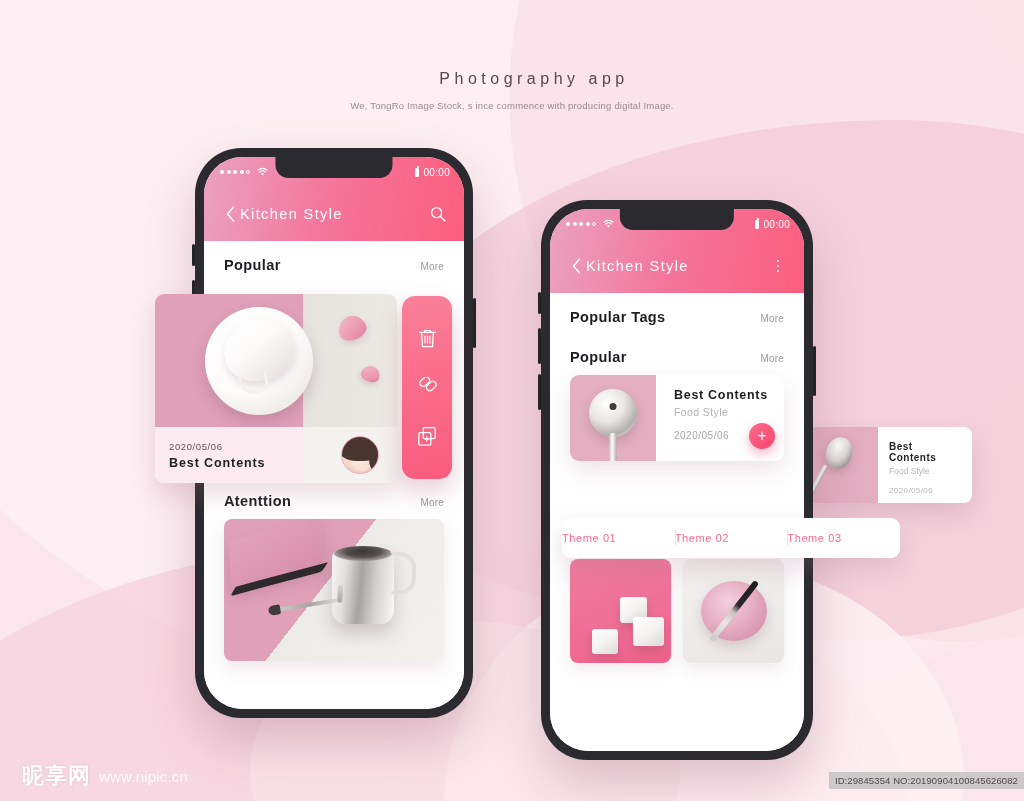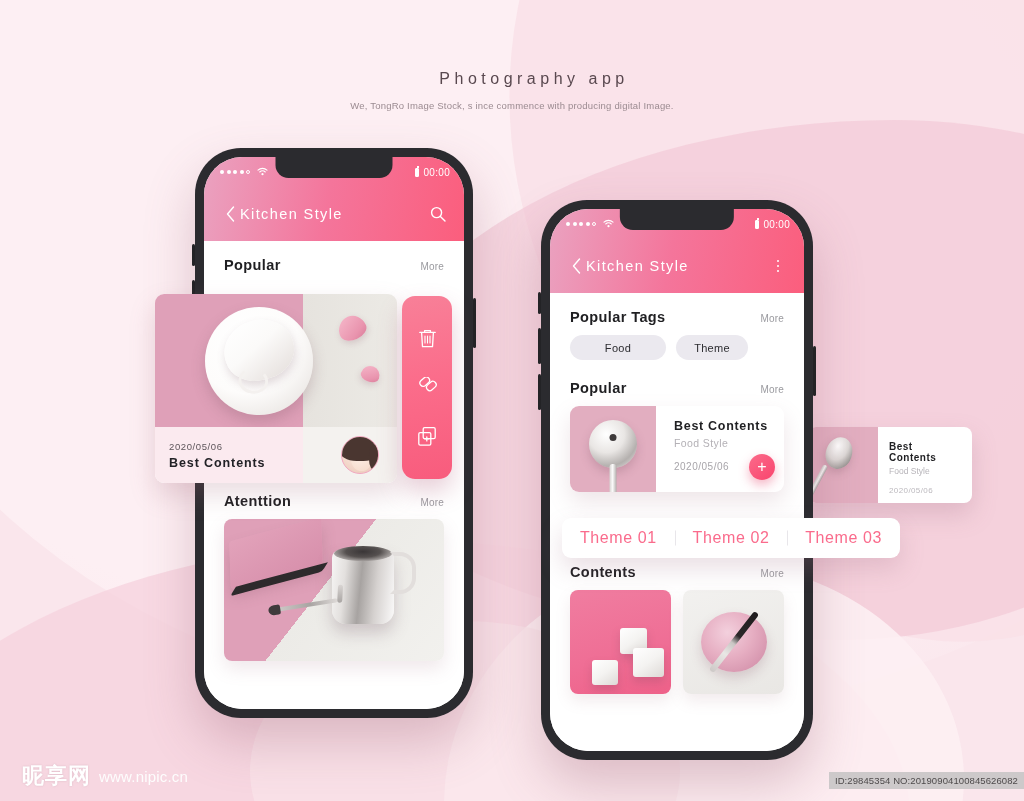--- a/index.html
+++ b/index.html
@@ -445,22 +445,22 @@
     position: absolute;
     left: 562px; top: 518px;
     width: 338px; height: 40px;
     border-radius: 9px;
     background: #fff;
     box-shadow: 0 11px 24px rgba(160,110,130,.22);
     display: flex; align-items: center;
     z-index: 27;
   }
   #theme-bar .t-item {
-    flex: 1; text-align: center;
-    font-size: 16px; color: #fa6b8c; letter-spacing: .6px;
+    flex: 1; text-align: left;
+    font-size: 11px; color: #fa6b8c; letter-spacing: .6px;
     position: relative; cursor: pointer;
   }
   #theme-bar .t-item + .t-item::before {
     content: ""; position: absolute; left: 0; top: 50%;
     transform: translateY(-50%);
     width: 1px; height: 15px; background: #e8e6ea;
   }
 
   
   .cgrid { display: flex; gap: 12px; padding: 2px 20px 0 20px; }
@@ -703,24 +703,20 @@
         </div>
       </div>
     </div>
 
     <div class="appbody" style="height:100%;">
 
       <div class="section-head">
         <div class="s-title">Popular Tags</div>
         <div class="s-more">More</div>
       </div>
-      <div class="tagrow">
-        <div class="pill w1">Food</div>
-        <div class="pill w2">Theme</div>
-      </div>
 
       <div class="section-head">
         <div class="s-title">Popular</div>
         <div class="s-more">More</div>
       </div>
       <div id="pop-card2">
         <div class="thumb">
           <div class="spoon-round"></div>
           <div class="spoon-stem"></div>
         </div>

